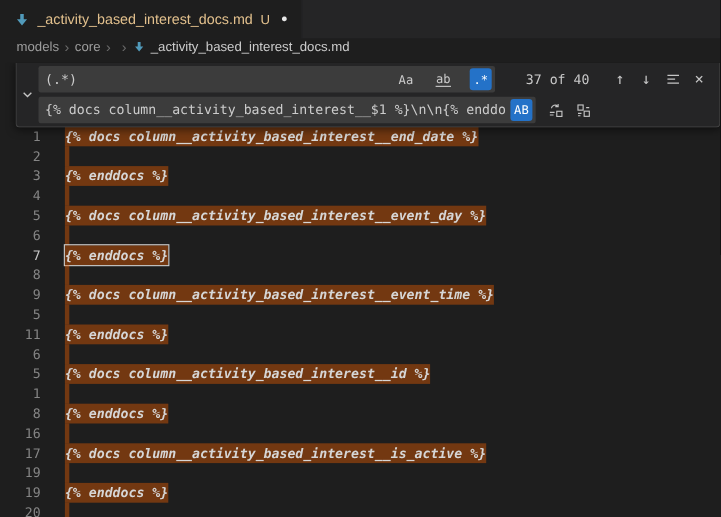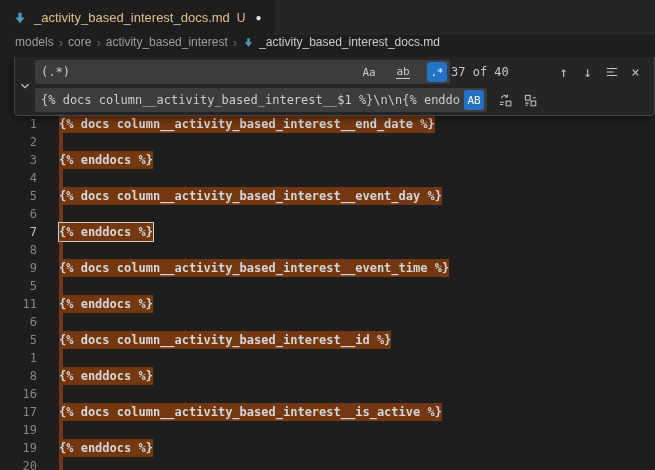--- a/index.html
+++ b/index.html
@@ -23,21 +23,21 @@
   .crumb{ cursor:pointer; white-space:nowrap; }
   .crumb-sep{ margin:0 5px; color:#6b6b6b; font-size:13px; }
   .crumb-file{ display:flex; align-items:center; color:#cccccc; cursor:pointer; }
   .crumb-file svg{ margin-right:4px; }
   
   .editor{ position:relative; height:413px; display:flex; overflow:hidden;
     font-family:"DejaVu Sans Mono", monospace; font-size:12px; }
   .gutter{ flex:none; width:46px; padding:58px 9px 0 0; text-align:right; }
   .ln{ height:18px; line-height:18px; color:#858585; }
   .ln.current{ color:#c6c6c6; }
-  .code{ flex:1; padding:58px 0 0 13px; overflow:hidden; }
+  .code{ flex:1; padding:58px 0 0 13px; overflow:hidden;font-style:italic; }
   .code-line{ height:18px; line-height:18px; white-space:pre; color:#d6d6d6;
     font-weight:bold; cursor:text; }
   .match{ display:inline-block; height:18px; line-height:18px;
     background:var(--match-highlight,rgba(234,92,0,0.42)); }
   .match.zero{ width:4px; }
   .match.current{ outline:1px solid #cfcfcf; outline-offset:0; }
   
   .find-widget{
     position:absolute; top:0; left:14px; right:0; z-index:5;
     background:#252526; border:1px solid #454545; border-top:none;
@@ -56,21 +56,21 @@
     padding-left:6px; height:100%;
   }
   .opts{ display:flex; gap:14px; padding:0 3px; }
   .opt{
     width:20px; height:20px; border-radius:3px; display:flex; align-items:center;
     justify-content:center; font-family:"DejaVu Sans Mono", monospace; font-size:11px;
     color:#cccccc; cursor:pointer; flex:none;
   }
   .opt.active{ background:var(--accent-blue,#2472c8); color:#ffffff; }
   .ul{ border-bottom:1px solid currentColor; line-height:1; padding-bottom:1px; }
-  .count{ margin-left:1px; font-size:12px; color:#c8c8c8; white-space:nowrap; }
+  .count{ margin-left:28px; font-size:12px; color:#c8c8c8; white-space:nowrap; }
   .nav{ margin-left:auto; display:flex; gap:3px; margin-right:2px; }
   .icon-btn{
     width:21px; height:21px; border-radius:4px; display:flex; align-items:center;
     justify-content:center; color:#c5c5c5; font-size:14px; cursor:pointer; flex:none;
   }
   .replace-actions{ display:flex; gap:4px; margin-left:8px; }
   svg{ display:block; }
 </style>
 </head>
 <body>
@@ -88,21 +88,20 @@
       <span class="git-badge">U</span>
       <span class="dirty-dot">●</span>
     </div>
   </div>
 
   <div class="breadcrumbs">
     <span class="crumb">models</span>
     <span class="crumb-sep">›</span>
     <span class="crumb">core</span>
     <span class="crumb-sep">›</span>
-    <span class="crumb">activity_based_interest</span>
     <span class="crumb-sep">›</span>
     <span class="crumb-file">
       <svg width="13" height="13" viewBox="0 0 16 16">
         <path d="M8 13.2 L3.4 7.6 H6.4 V2.8 H9.6 V7.6 H12.6 Z" fill="#519aba"></path>
       </svg>
       <span>_activity_based_interest_docs.md</span>
     </span>
   </div>
 
   <div class="editor">

